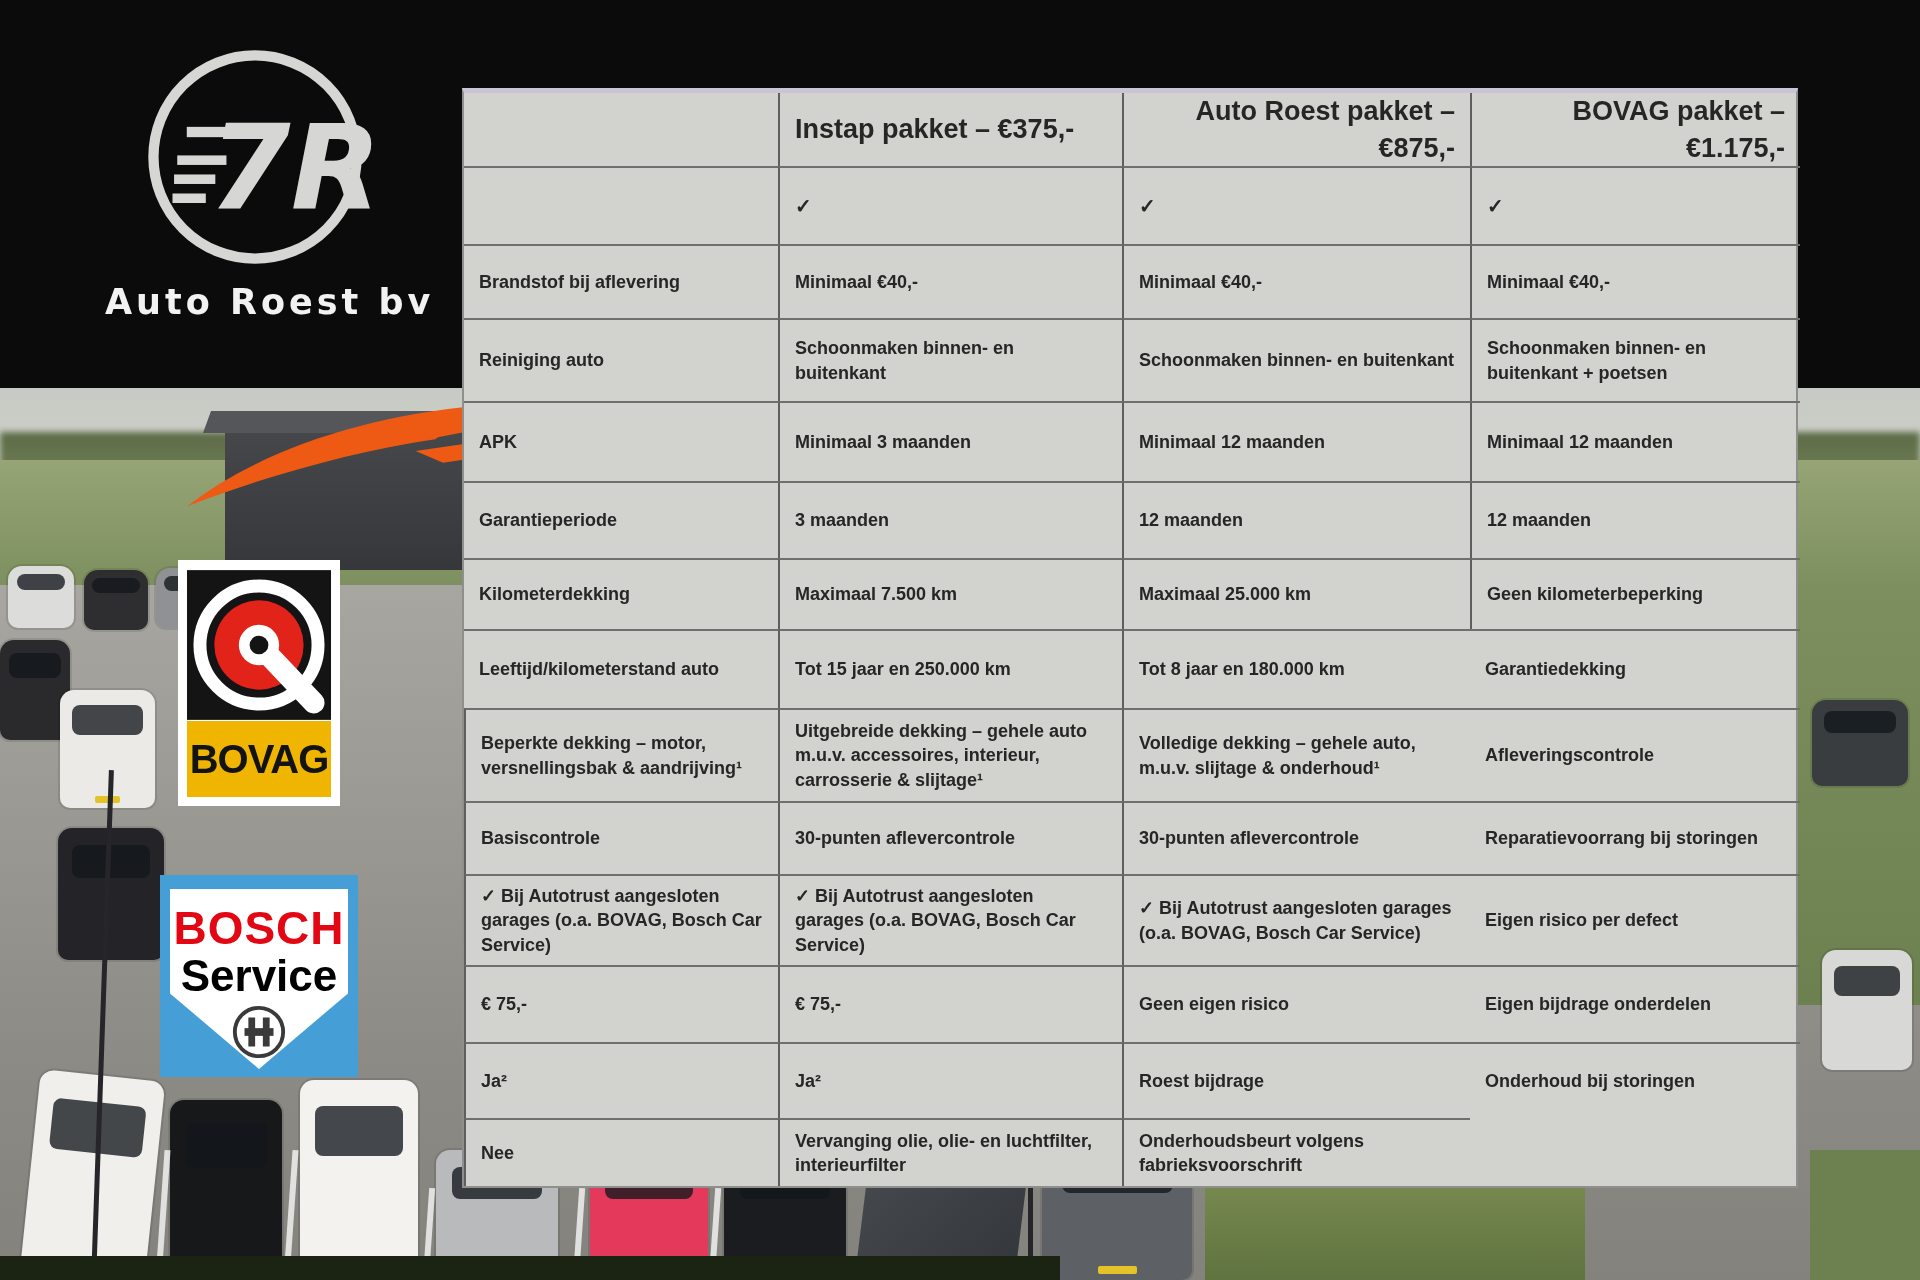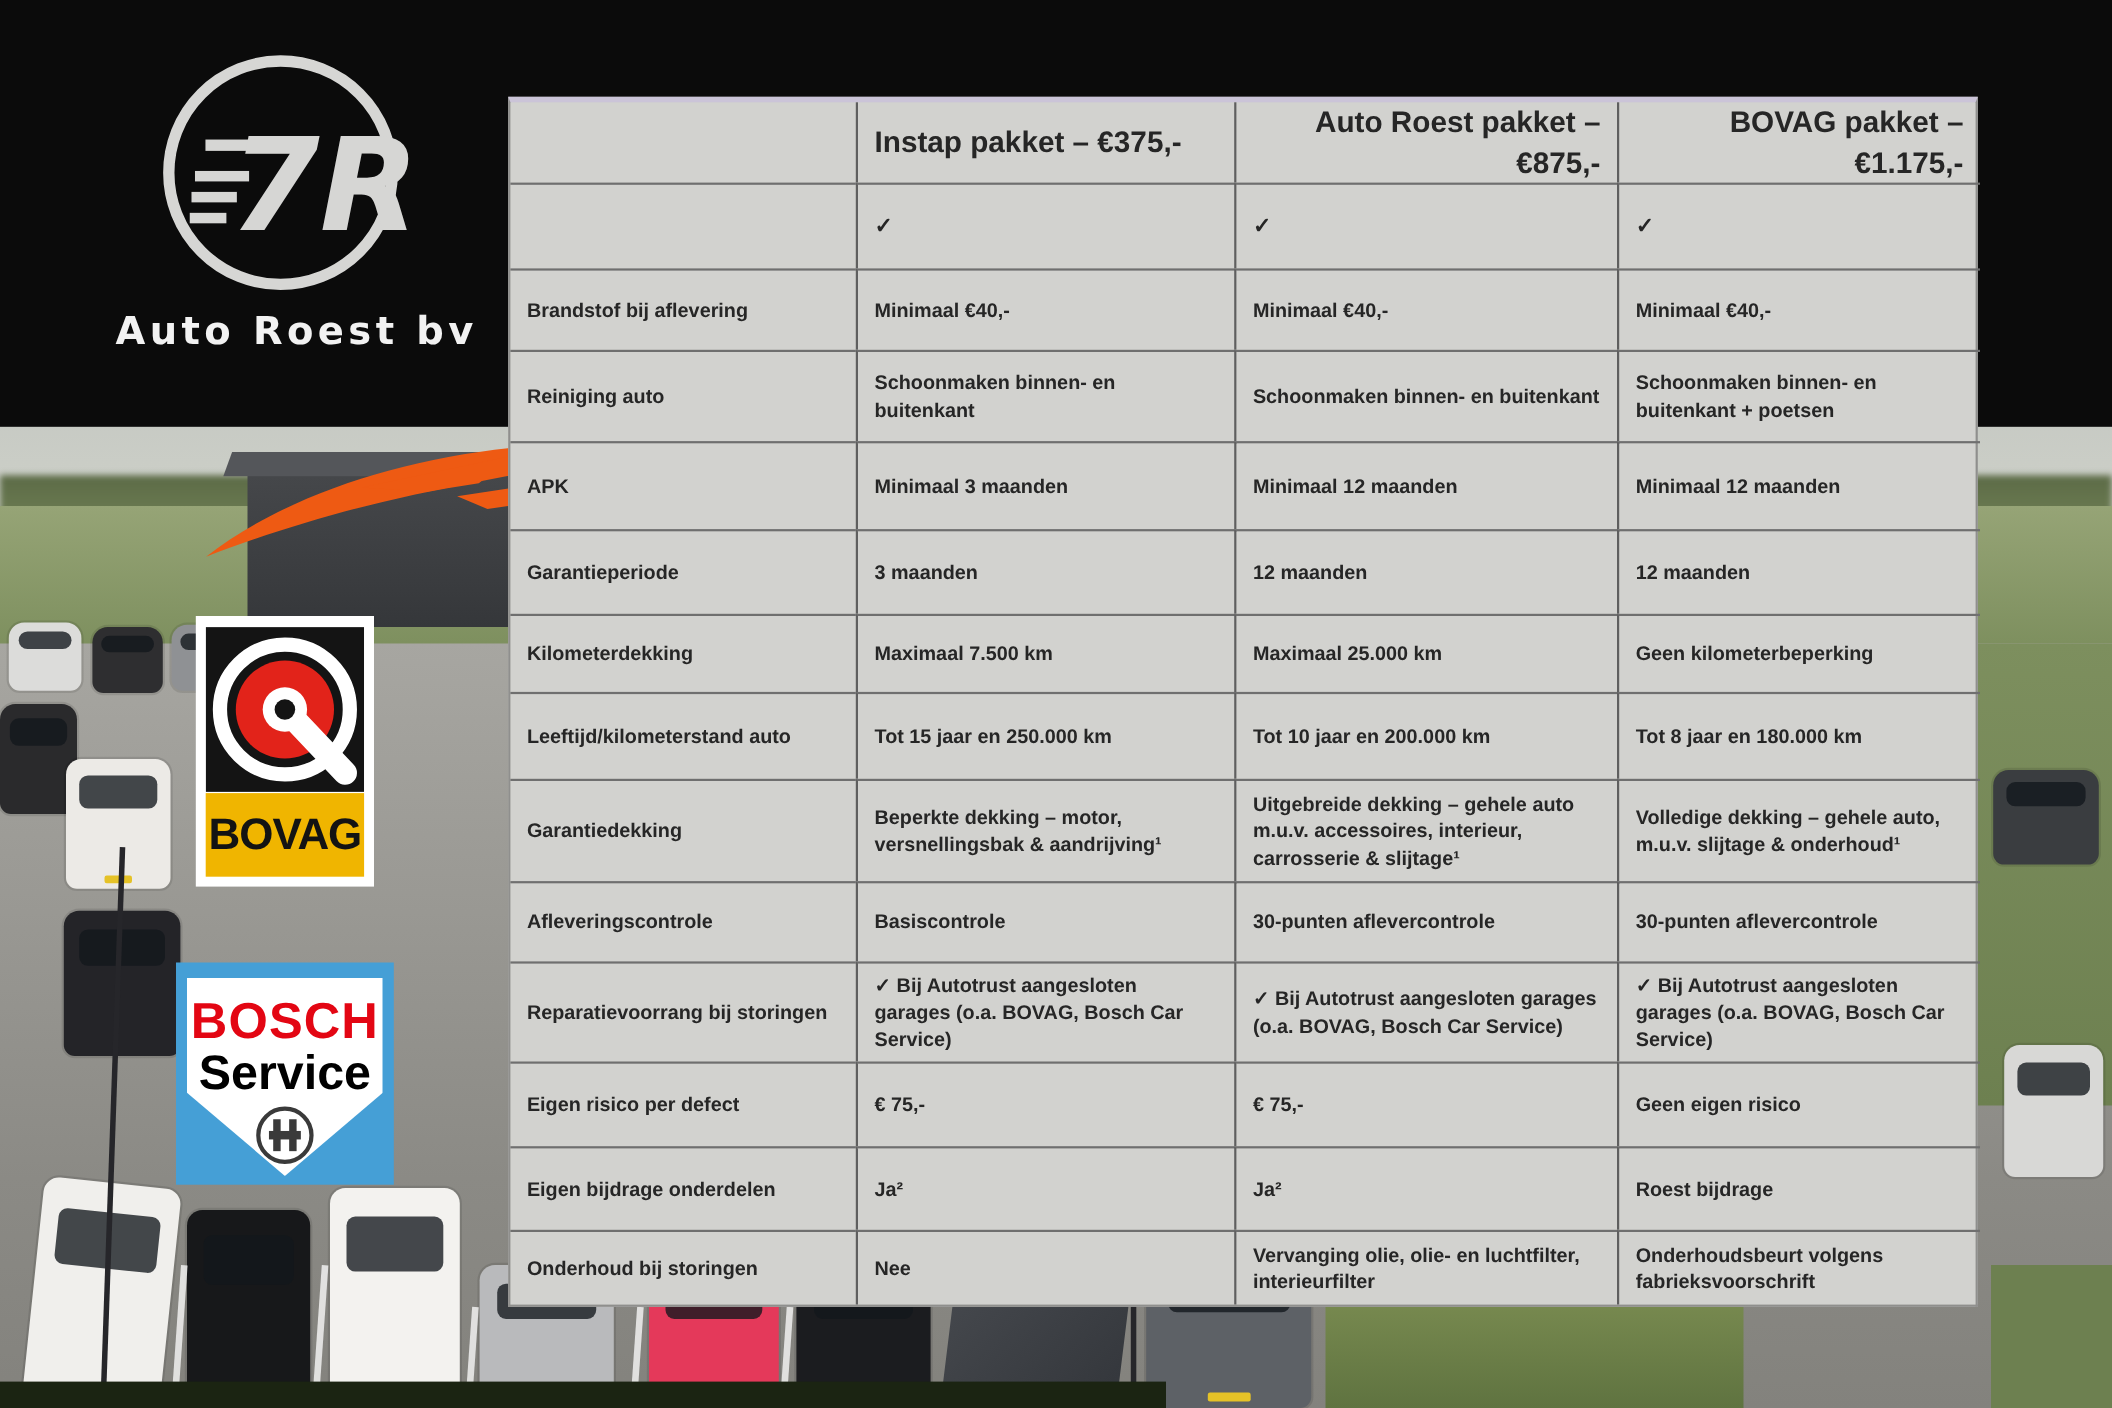--- a/index.html
+++ b/index.html
@@ -207,21 +207,20 @@
     <div class="cell bt bl">12 maanden</div>
     <div class="cell bt bl">12 maanden</div>
 
     <div class="cell bt">Kilometerdekking</div>
     <div class="cell bt bl">Maximaal 7.500 km</div>
     <div class="cell bt bl">Maximaal 25.000 km</div>
     <div class="cell bt bl">Geen kilometerbeperking</div>
 
     <div class="cell bt">Leeftijd/kilometerstand auto</div>
     <div class="cell bt bl">Tot 15 jaar en 250.000 km</div>
-    <div class="cell bt bl">Tot 10 jaar en 200.000 km</div>
     <div class="cell bt bl">Tot 8 jaar en 180.000 km</div>
 
     <div class="cell bt">Garantiedekking</div>
     <div class="cell bt bl">Beperkte dekking – motor, versnellingsbak &amp; aandrijving¹</div>
     <div class="cell bt bl">Uitgebreide dekking – gehele auto m.u.v. accessoires, interieur, carrosserie &amp; slijtage¹</div>
     <div class="cell bt bl">Volledige dekking – gehele auto, m.u.v. slijtage &amp; onderhoud¹</div>
 
     <div class="cell bt">Afleveringscontrole</div>
     <div class="cell bt bl">Basiscontrole</div>
     <div class="cell bt bl">30-punten aflevercontrole</div>

